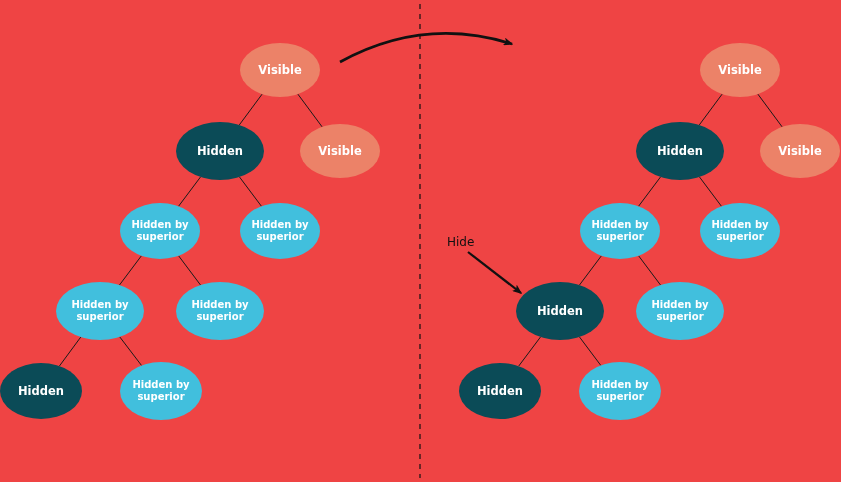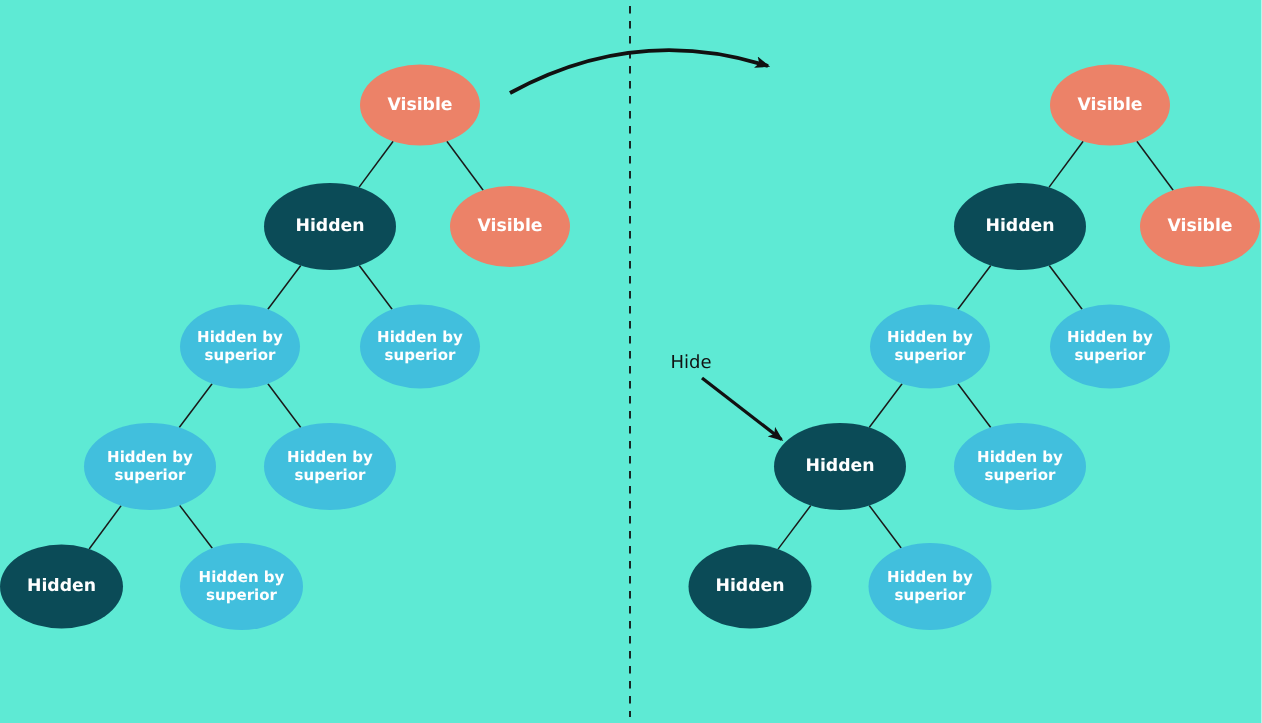--- a/index.html
+++ b/index.html
@@ -7,21 +7,21 @@
     padding: 0;
     background: #ffffff;
   }
   body {
     font-family: "DejaVu Sans", sans-serif;
   }
   #canvas {
     position: relative;
     width: 841px;
     height: 482px;
-    background: #5eead4;
+    background: #ef4444;
     overflow: hidden;
   }
   svg.layer {
     position: absolute;
     top: 0;
     left: 0;
     width: 841px;
     height: 482px;
   }
   .node-label {

